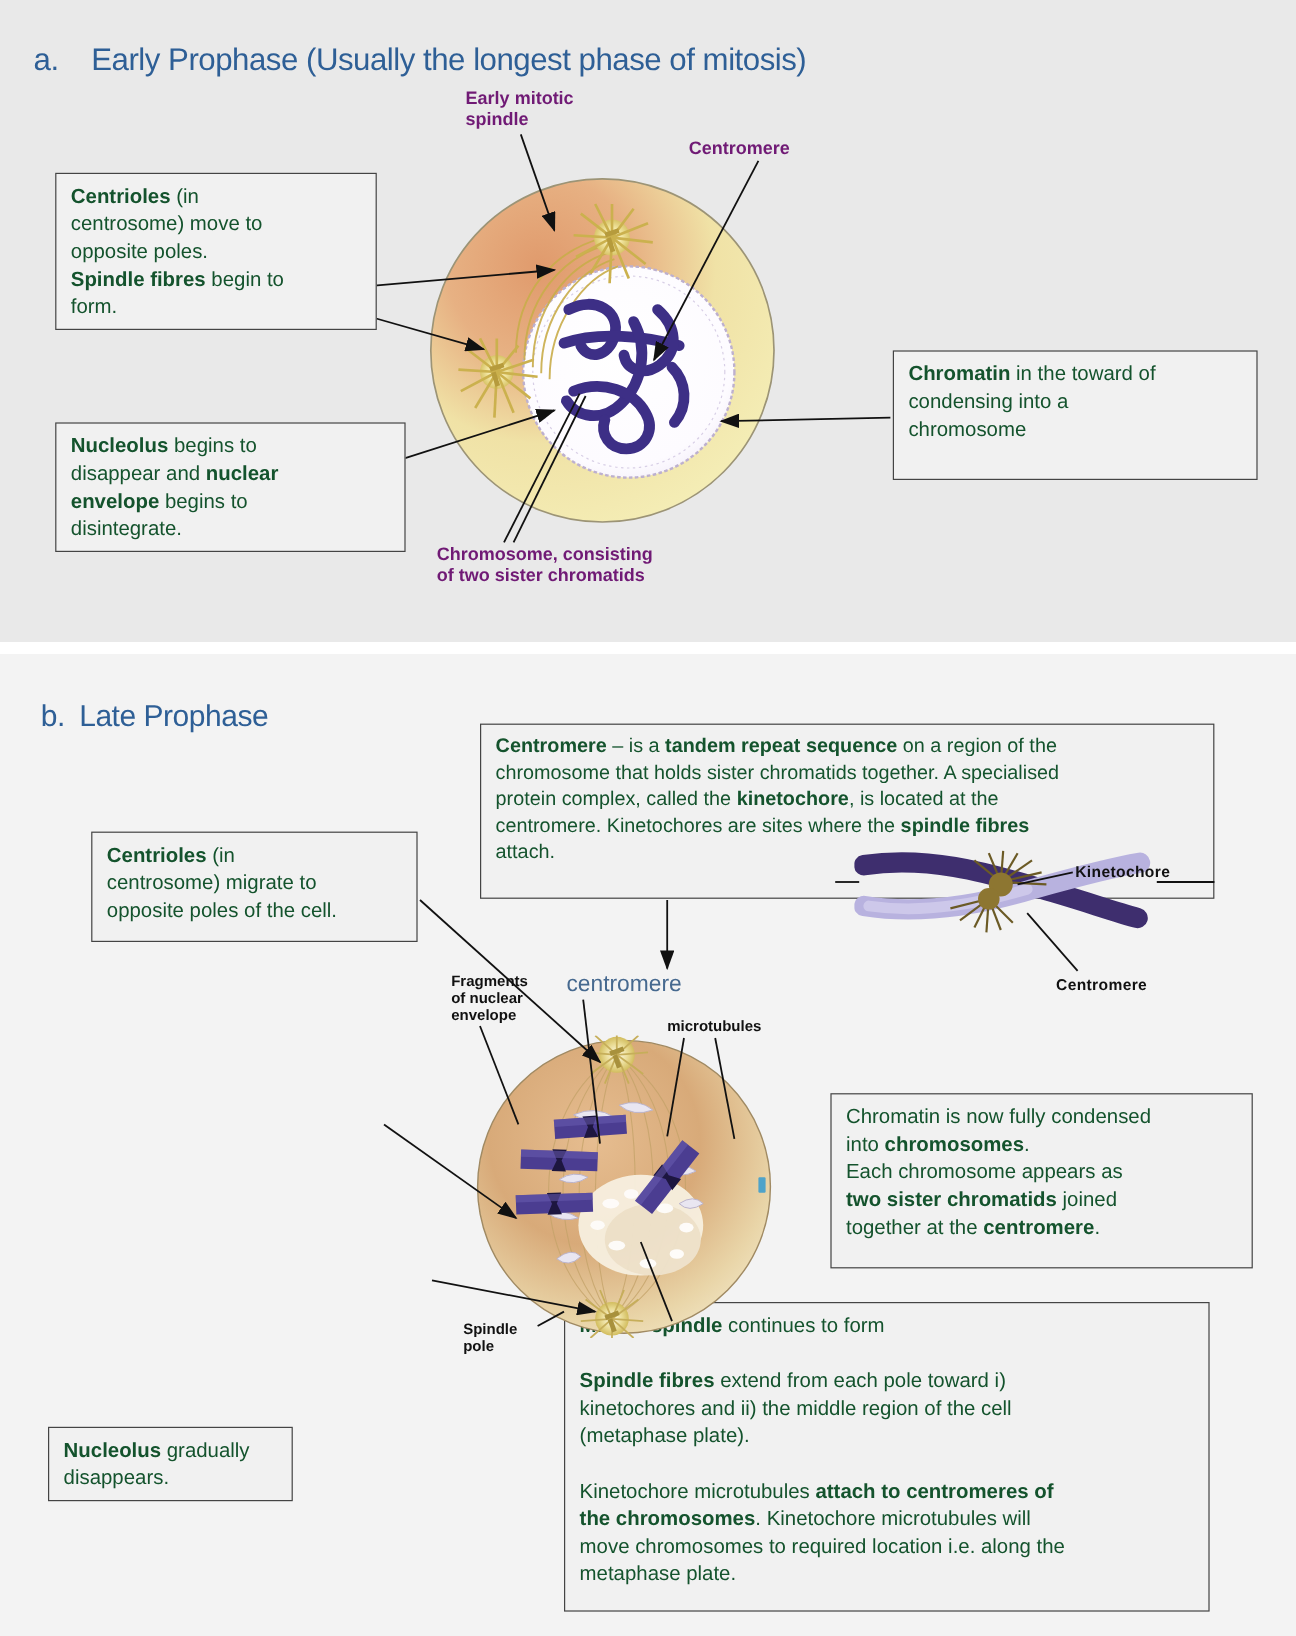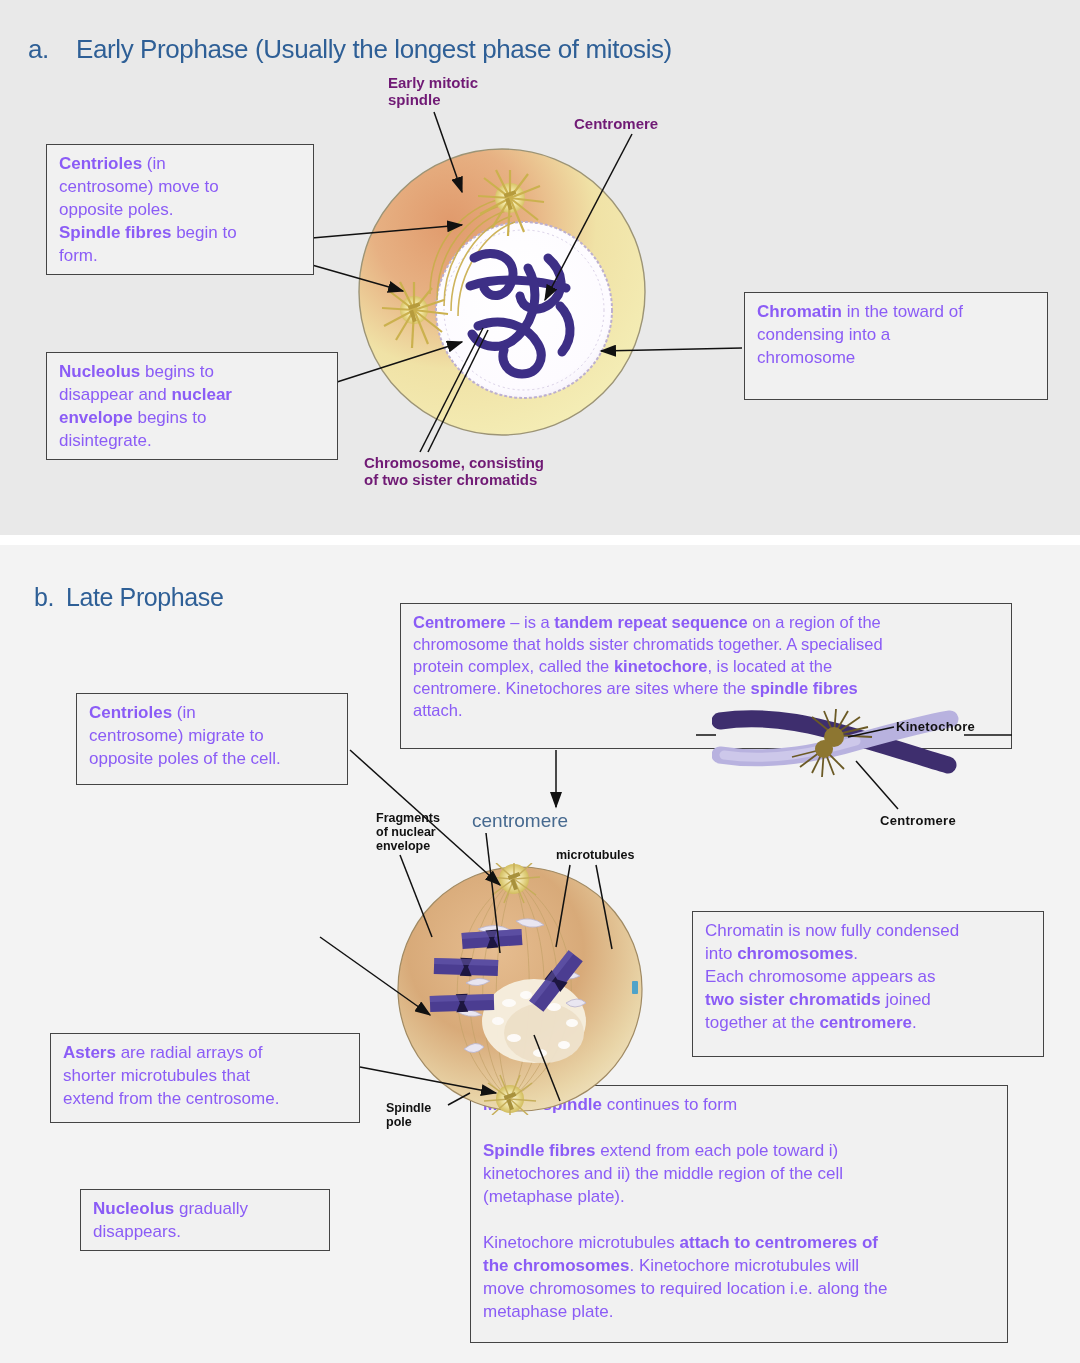--- a/index.html
+++ b/index.html
@@ -27,21 +27,21 @@
   .heading .marker{display:inline-block;width:48px;}
   #heading-a{left:28px;top:18px;font-size:26px;}
   #heading-b{left:22px;top:22px;font-size:25px;text-align:center;}
   #heading-b .marker{width:44px;}
 
   .callout{
     position:absolute;
     box-sizing:border-box;
     border:1.5px solid #444;
     background:#f1f1f1;
-    color:#8b5cf6;
+    color:#14532d;
     font-size:17px;
     line-height:23px;
     padding:7px 10px 7px 12px;
   }
   .callout b{font-weight:bold;}
   .callout.tight{line-height:22px;font-size:16.5px;}
 
   .smalllabel{
     position:absolute;
     font-size:15px;
@@ -274,27 +274,22 @@
   <div class="kinlabel" id="lbl-kinetochore" style="left:896px;top:174px;">Kinetochore</div>
   <div class="kinlabel" id="lbl-centromere-chr" style="left:880px;top:268px;">Centromere</div>
 
   <div class="callout" id="co-b-centrioles" style="left:76px;top:148px;width:272px;height:92px;">
     <b>Centrioles</b><span> (in</span><br>
     <span>centrosome) migrate to</span><br>
     <span>opposite poles of the cell.</span>
   </div>
 
 
-  <div class="callout" id="co-b-asters" style="left:50px;top:488px;width:310px;height:90px;">
-    <b>Asters</b><span> are radial arrays of</span><br>
-    <span>shorter microtubules that</span><br>
-    <span>extend from the centrosome.</span>
-  </div>
-
-  <div class="callout" id="co-b-nucleolus" style="left:40px;top:644px;width:250px;height:62px;margin-left:40px;">
+
+  <div class="callout" id="co-b-nucleolus" style="left:40px;top:644px;width:204px;height:62px;">
     <b>Nucleolus</b><span> gradually</span><br>
     <span>disappears.</span>
   </div>
 
   <div class="callout" id="co-b-chromatin" style="left:692px;top:366px;width:352px;height:146px;">
     <span>Chromatin is now fully condensed</span><br>
     <span>into </span><b>chromosomes</b><span>.</span><br>
     <span>Each chromosome appears as</span><br>
     <b>two sister chromatids</b><span> joined</span><br>
     <span>together at the </span><b>centromere</b><span>.</span>

